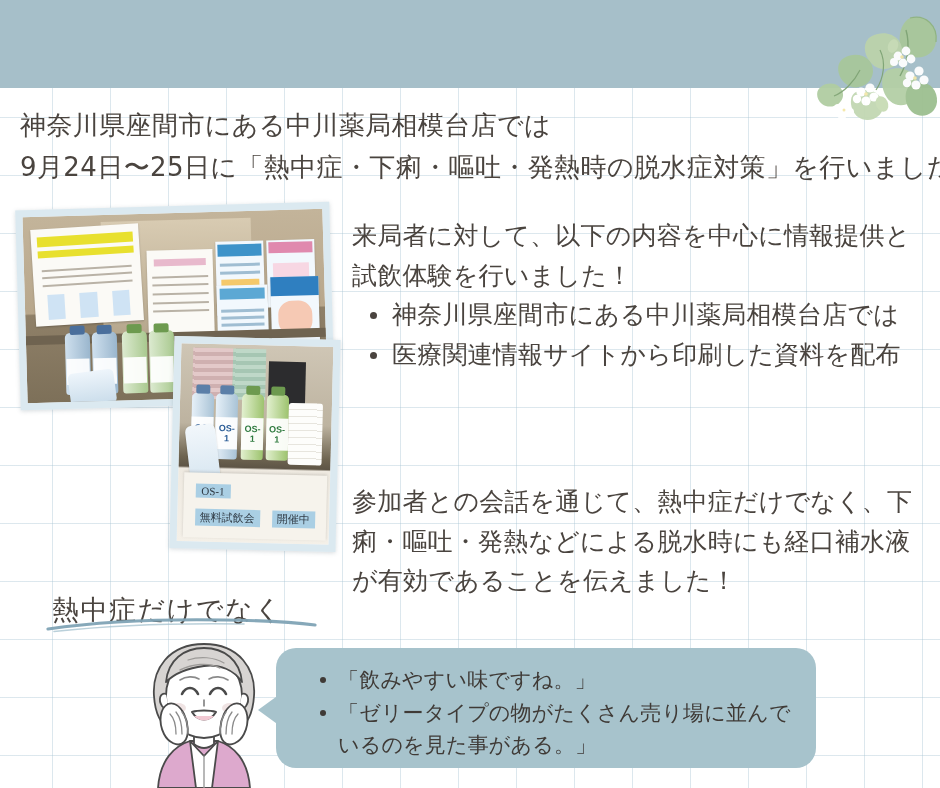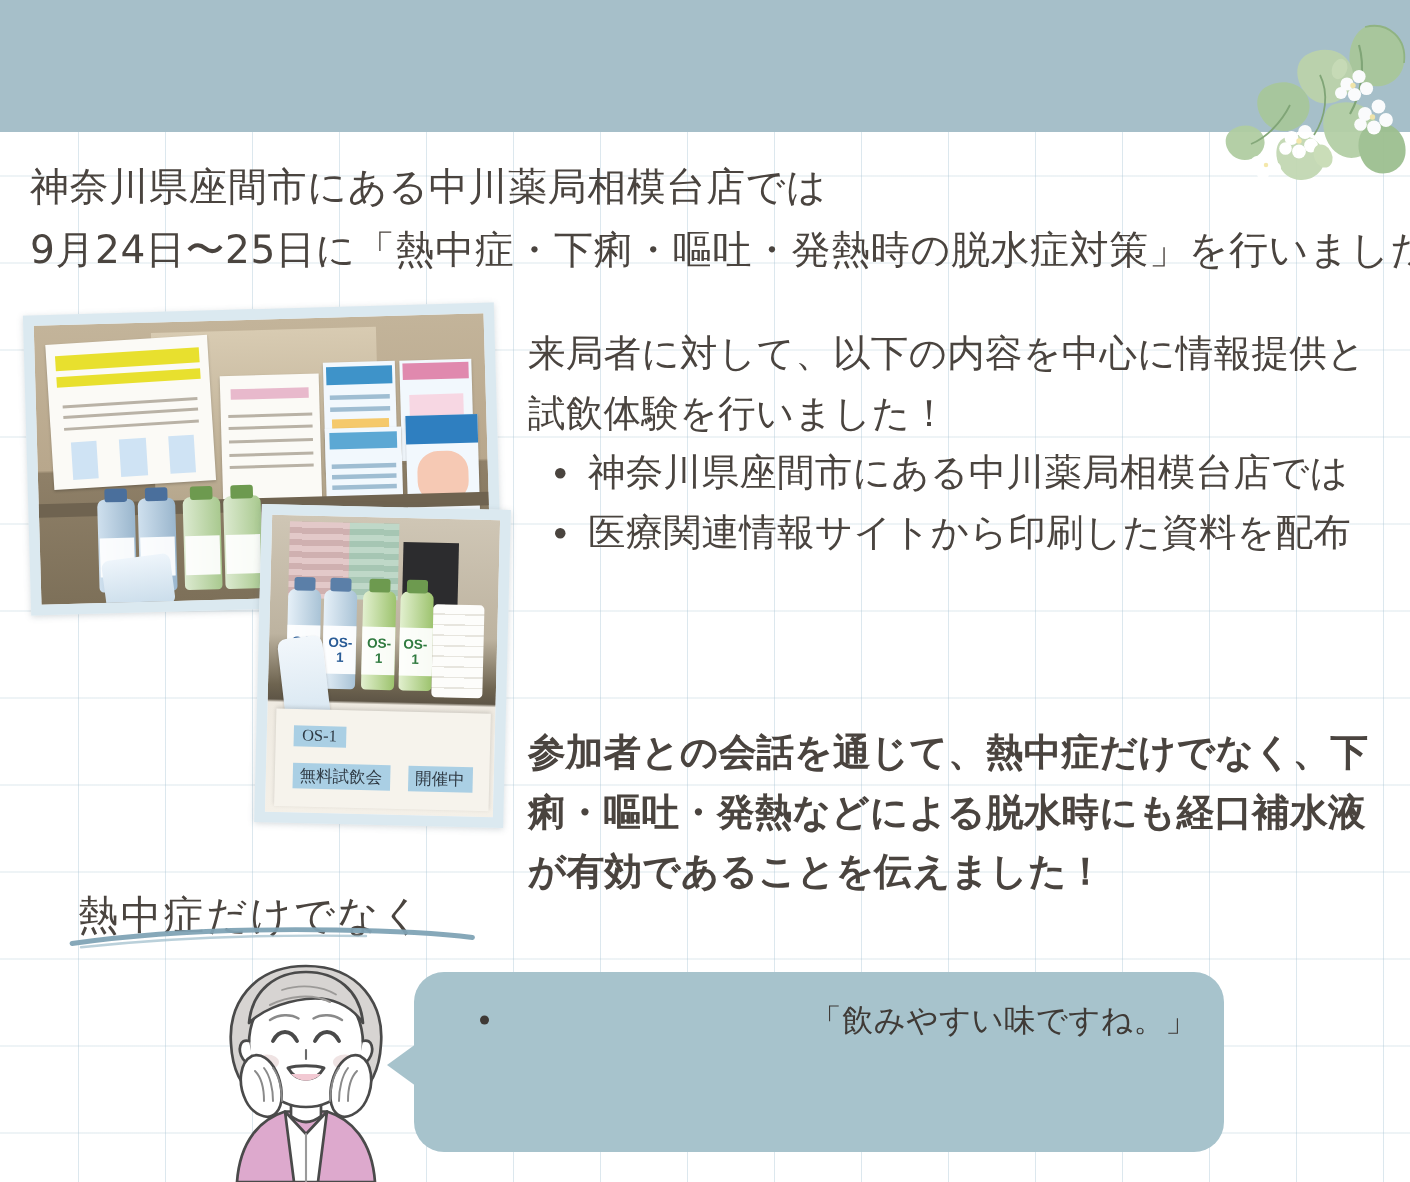--- a/index.html
+++ b/index.html
@@ -169,21 +169,21 @@
   }
   .lower-copy {
     position: absolute;
     left: 352px; top: 482px;
     width: 580px;
     color: #4a443f;
     font-size: 25px;
     line-height: 1.58;
     letter-spacing: 0.2px;
   }
-  .lower-copy p { margin: 0; font-weight: bold; }
+  .lower-copy p { margin: 0; }
 
   
   .voices-heading {
     position: absolute;
     left: 52px; top: 592px;
     color: #4a443f;
     font-size: 27px;
     letter-spacing: 1.5px;
   }
   .voices-underline {
@@ -222,21 +222,21 @@
     left: 34px; top: 16px;
     right: 18px;
     margin: 0;
     padding-left: 28px;
     list-style: none;
     color: #3f3a36;
     font-size: 21px;
     line-height: 1.55;
     letter-spacing: 0.2px;
   }
-  .bubble-list li { position: relative; text-align: right; }
+  .bubble-list li { position: relative; }
   .bubble-list li::before {
     content: "";
     position: absolute;
     left: -18px; top: 13px;
     width: 6px; height: 6px;
     border-radius: 50%;
     background: #3f3a36;
   }
 </style>
 </head>
@@ -468,16 +468,17 @@
       <path d="M134 76 C130 80 128 88 128 96" fill="none" stroke="#8a8a8a" stroke-width="1.3"></path>
       <path d="M128 74 C124 79 122 88 122 96" fill="none" stroke="#8a8a8a" stroke-width="1.3"></path>
       <path d="M122 74 C118 79 116 88 116 96" fill="none" stroke="#8a8a8a" stroke-width="1.3"></path>
     </g>
   </svg>
 
   <div class="bubble-tail"></div>
   <div class="bubble">
     <ul class="bubble-list">
       <li>「飲みやすい味ですね。」</li>
+      <li>「ゼリータイプの物がたくさん売り場に並んでいるのを見た事がある。」</li>
     </ul>
   </div>
 
 </div>
 
 </body></html>

